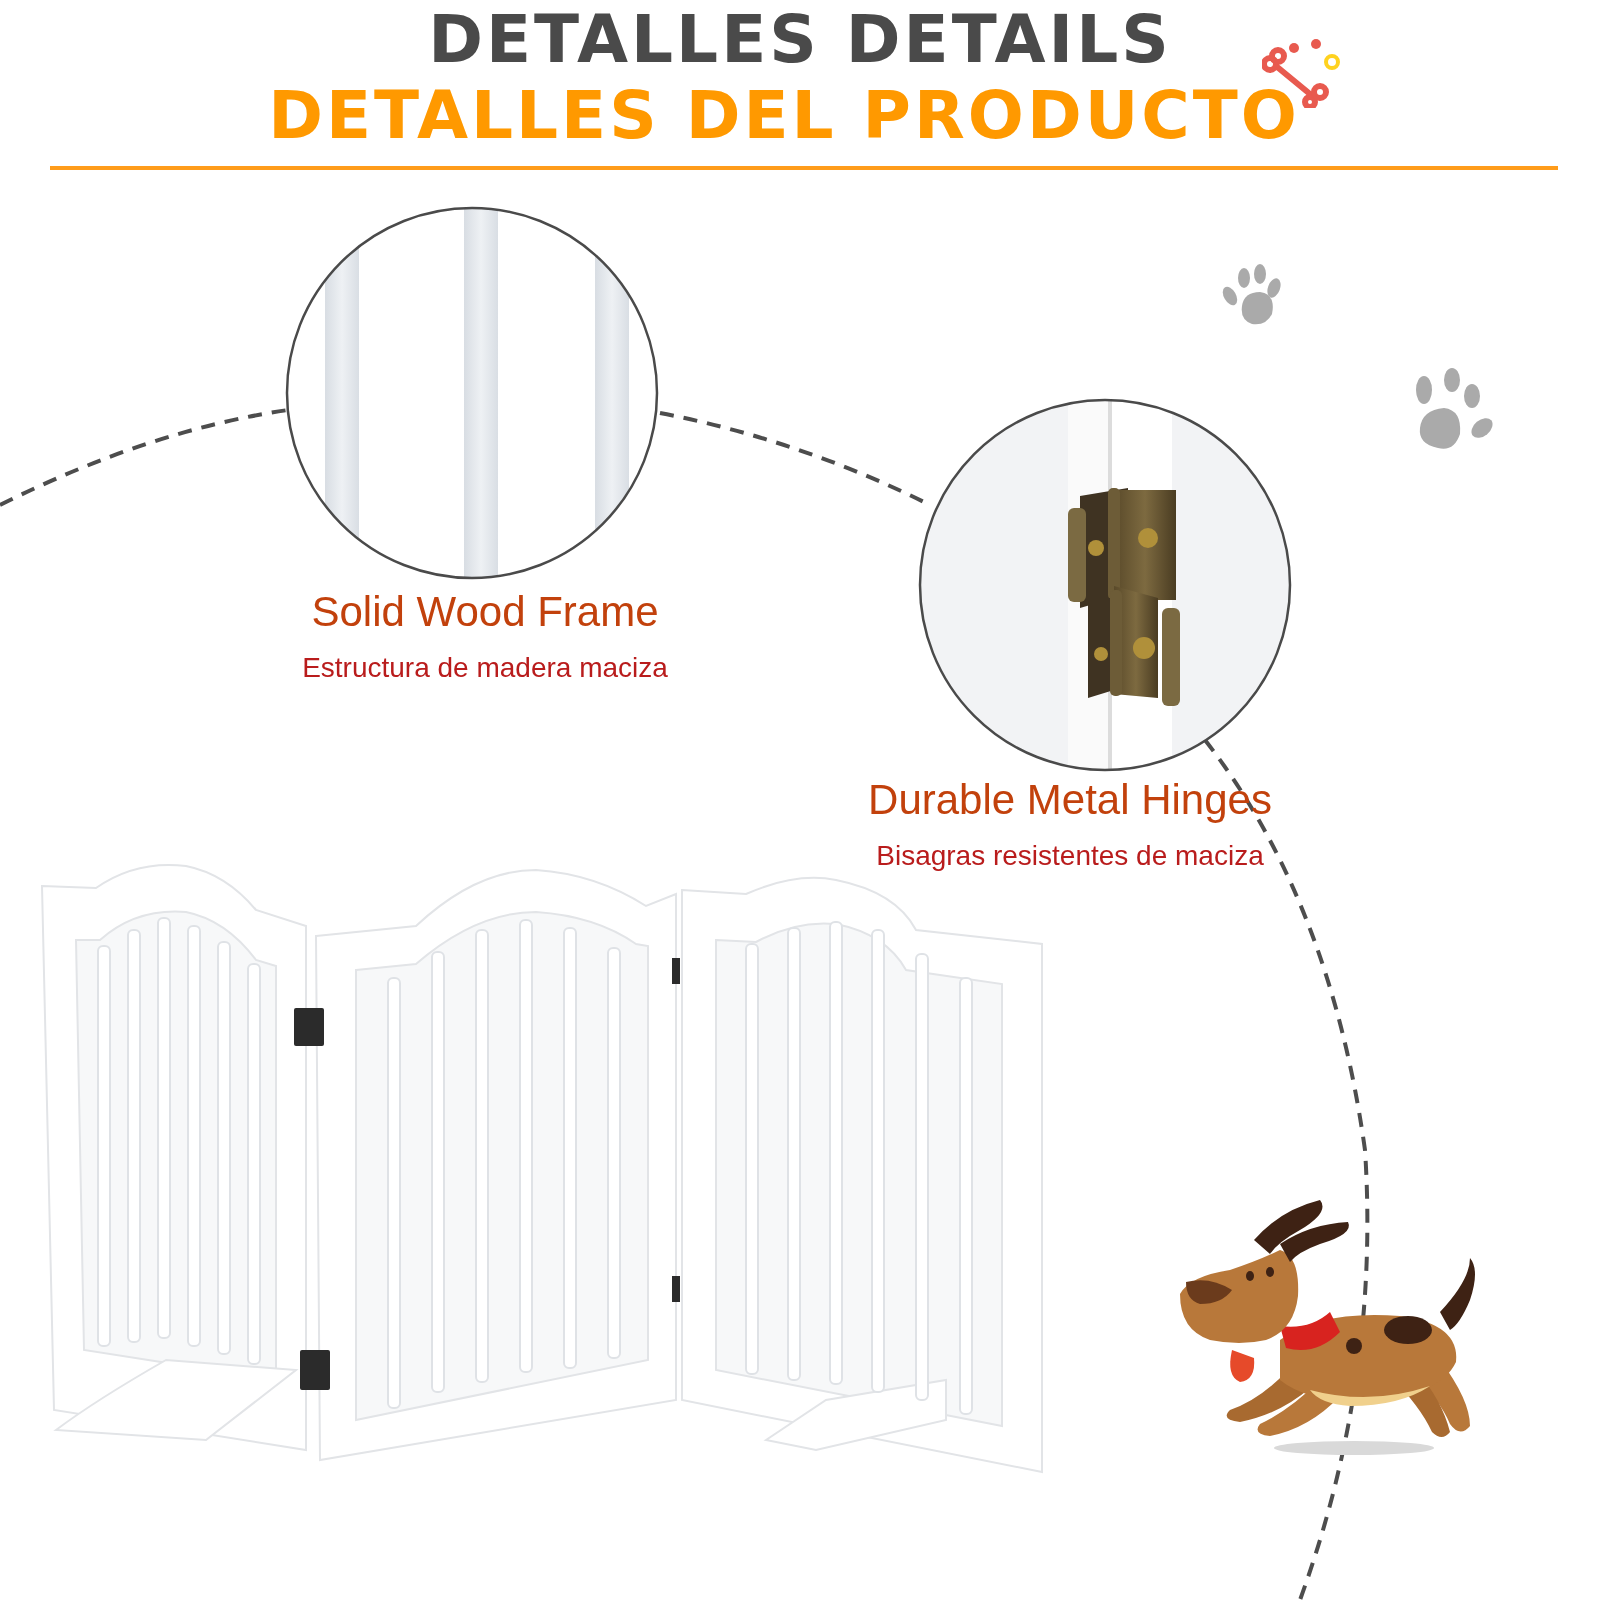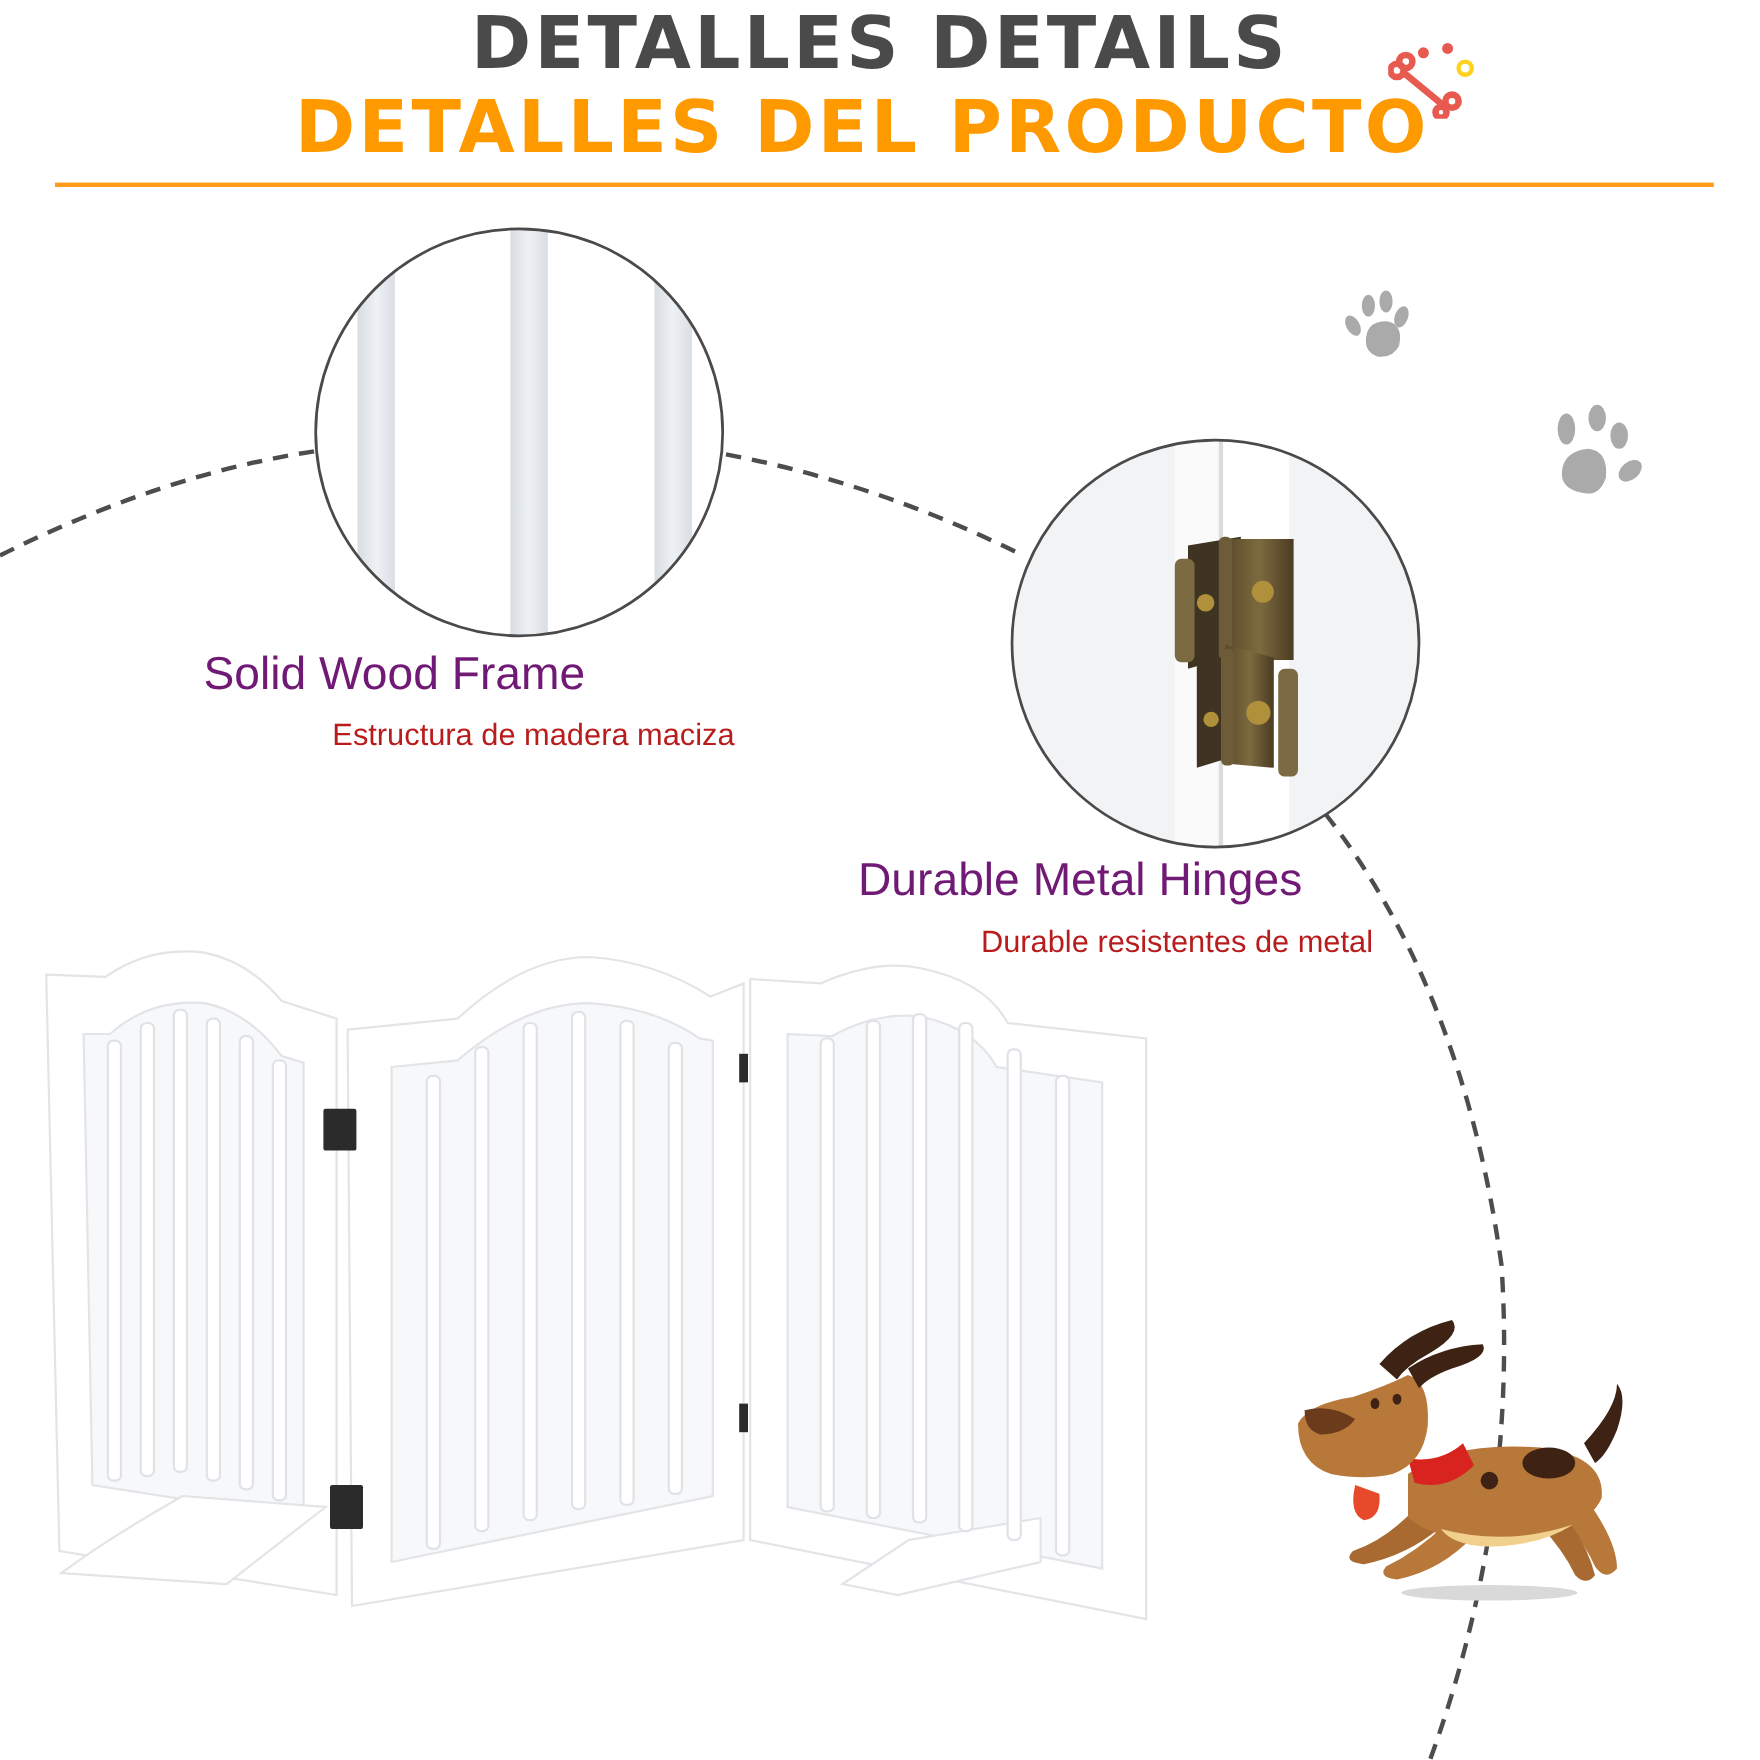--- a/index.html
+++ b/index.html
@@ -1,21 +1,21 @@
 <!DOCTYPE html>
 <html><head>
 <meta charset="utf-8">
 <style>
   html, body { margin:0; padding:0; background:#ffffff; }
   body { width:1600px; height:1600px; position:relative; overflow:hidden; font-family:"Liberation Sans", sans-serif; }
   .abs { position:absolute; }
   .title-en { left:0; width:1600px; top:2px; text-align:center; font-family:"DejaVu Sans", sans-serif; font-weight:bold; font-size:66px; letter-spacing:3px; color:#4a4a4a; line-height:76px; }
   .title-es { left:0; width:1600px; top:78px; text-align:center; font-family:"DejaVu Sans", sans-serif; font-weight:bold; font-size:66px; letter-spacing:3px; color:#ff9900; line-height:76px; margin-left:-16px; }
   .rule { left:50px; top:166px; width:1508px; height:4px; background:#ff9c1a; }
-  .feat-en { font-size:42px; color:#701a75; line-height:48px; white-space:nowrap; }
+  .feat-en { font-size:42px; color:#c2410c; text-align:center; line-height:48px; white-space:nowrap; }
   .feat-es { font-size:28px; color:#b91c1c; text-align:center; line-height:48px; white-space:nowrap; }
   svg { display:block; }
 </style>
 </head>
 <body>
 
 <div class="abs title-en">DETALLES DETAILS</div>
 <div class="abs title-es">DETALLES DEL PRODUCTO</div>
 <div class="abs rule"></div>
 
@@ -95,21 +95,21 @@
       <polygon points="196,188 240,200 240,300 196,296" fill="url(#brz)"></polygon>
       <rect x="244" y="210" width="18" height="98" rx="6" fill="#7b6a42"></rect>
       <rect x="192" y="192" width="12" height="106" rx="5" fill="#6d5c37"></rect>
       <circle cx="226" cy="250" r="11" fill="#b0903a"></circle>
       <circle cx="183" cy="256" r="7" fill="#b0903a"></circle>
     </g>
     <circle cx="187" cy="187" r="185" fill="none" stroke="#4a4a4a" stroke-width="2.5"></circle>
   </svg>
 </div>
 <div class="abs feat-en" style="left:780px;top:776px;width:580px;">Durable Metal Hinges</div>
-<div class="abs feat-es" style="left:770px;top:832px;width:600px;">Durable resistentes de metal</div>
+<div class="abs feat-es" style="left:770px;top:832px;width:600px;">Bisagras resistentes de maciza</div>
 
 <div class="abs" style="left:1222px;top:256px;width:70px;height:74px;">
   <svg width="70" height="74" viewBox="0 0 70 74">
     <g fill="#aaaaaa">
       <path d="M20 50 Q22 36 38 36 Q54 38 50 58 Q44 70 30 68 Q18 64 20 50Z"></path>
       <ellipse cx="8" cy="40" rx="6" ry="10" transform="rotate(-30 8 40)"></ellipse>
       <ellipse cx="22" cy="22" rx="6" ry="10"></ellipse>
       <ellipse cx="38" cy="18" rx="6" ry="10"></ellipse>
       <ellipse cx="52" cy="32" rx="6" ry="10" transform="rotate(20 52 32)"></ellipse>
     </g>

